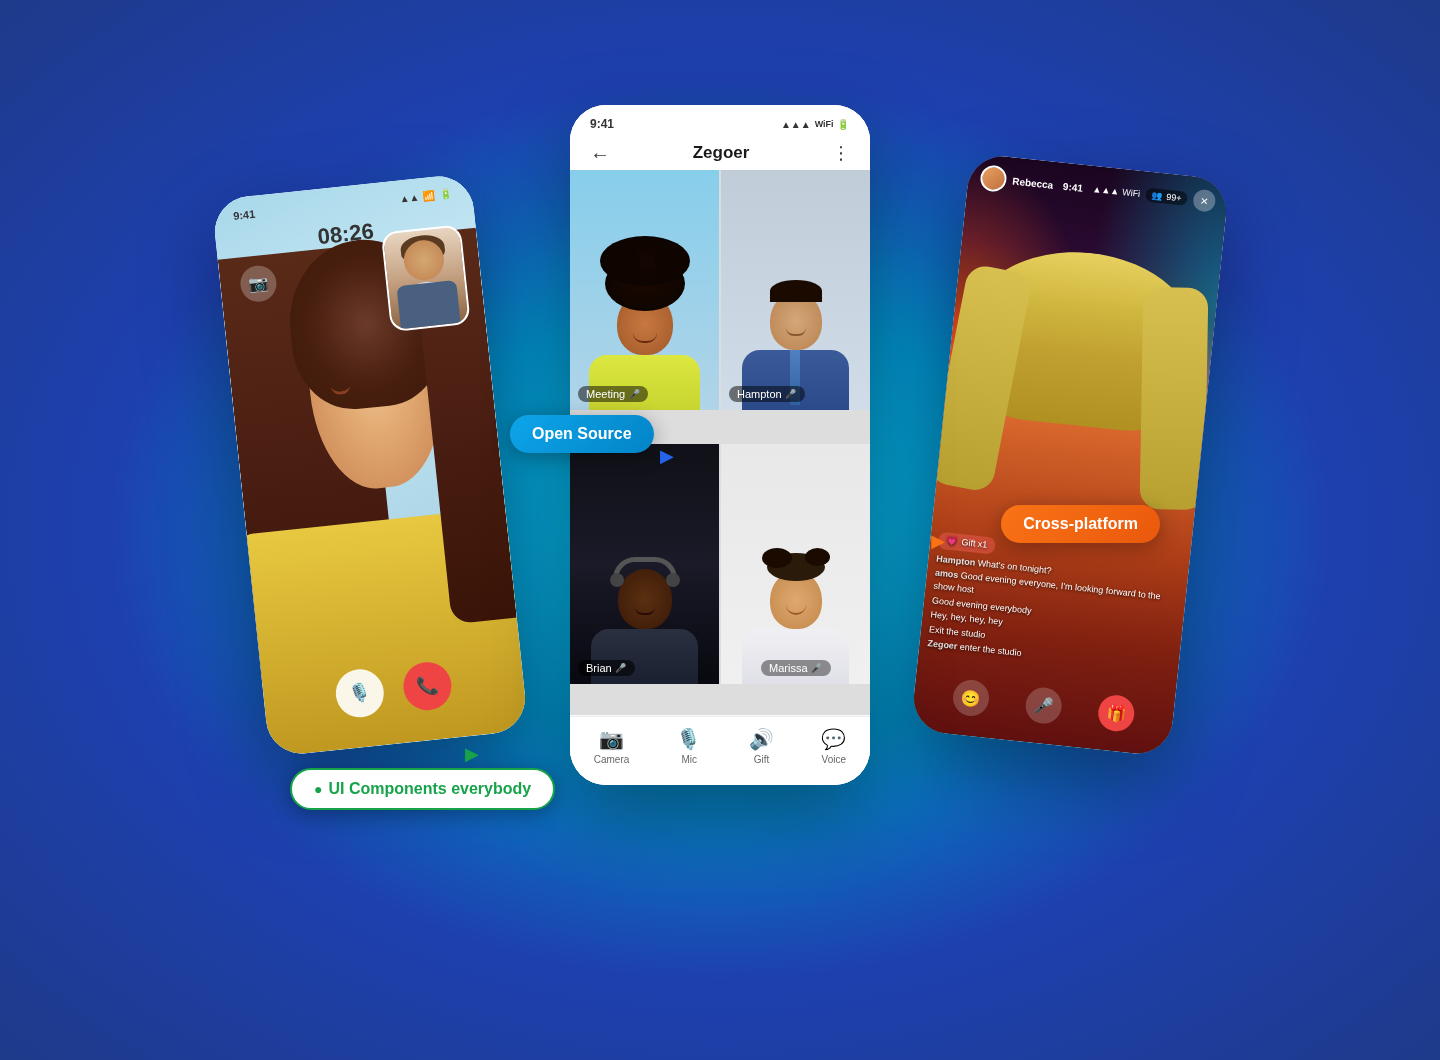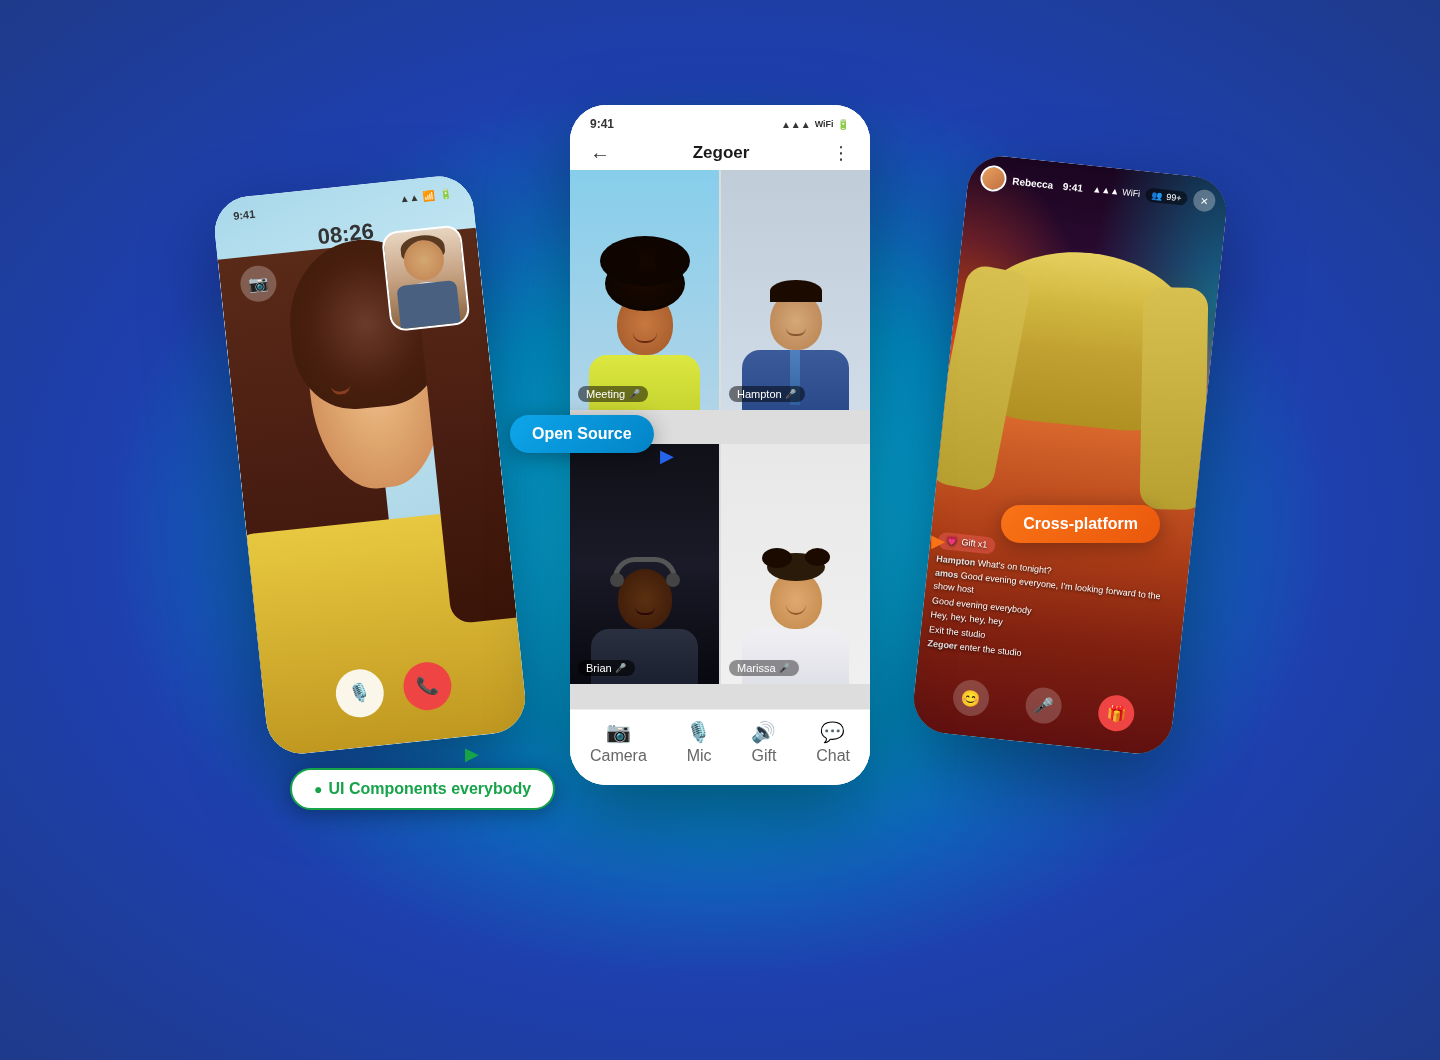--- a/index.html
+++ b/index.html
@@ -299,21 +299,21 @@
       gap: 3px;
       cursor: pointer;
     }
 
     .toolbar-icon {
       font-size: 20px;
       color: #444;
     }
 
     .toolbar-label {
-      font-size: 16px;
+      font-size: 10px;
       color: #666;
     }
 
     
     .phone-right .phone-screen {
       width: 100%;
       height: 100%;
       background: linear-gradient(160deg, #1a0a30 0%, #2a1040 30%, #0a2030 60%, #051520 100%);
       position: relative;
       overflow: hidden;
@@ -747,21 +747,21 @@
               <div style="width:58px;height:28px;background:#2a1a0a;border-radius:50%;position:relative;z-index:2;margin-bottom:-10px;">
                 <div style="position:absolute;top:-5px;left:-5px;width:30px;height:20px;background:#1a0a00;border-radius:50%;"></div>
                 <div style="position:absolute;top:-5px;right:-5px;width:25px;height:18px;background:#1a0a00;border-radius:50%;"></div>
               </div>
               <div style="width:52px;height:58px;background:radial-gradient(ellipse,#e0a870 0%,#c08848 100%);border-radius:50% 50% 45% 45%;position:relative;z-index:1;">
                 <div style="position:absolute;bottom:14px;left:50%;transform:translateX(-50%);width:20px;height:10px;border-bottom:2.5px solid #9a5828;border-radius:0 0 20px 20px;"></div>
               </div>
               <div style="width:72%;height:55px;background:linear-gradient(180deg,#f0f0f4 0%,#e0e0e8 100%);border-radius:18px 18px 0 0;"></div>
             </div>
           </div>
-          <div class="video-cell-label" style="background:rgba(0,0,0,0.4);">
+          <div class="video-cell-label" style="background:rgba(0,0,0,0.4);margin-left:32px;">
             <span>Marissa</span>
             <span style="font-size:9px;">🎤</span>
           </div>
         </div>
       </div>
 
       <div class="center-toolbar">
         <div class="toolbar-item">
           <span class="toolbar-icon">📷</span>
           <span class="toolbar-label">Camera</span>
@@ -769,21 +769,21 @@
         <div class="toolbar-item">
           <span class="toolbar-icon">🎙️</span>
           <span class="toolbar-label">Mic</span>
         </div>
         <div class="toolbar-item">
           <span class="toolbar-icon">🔊</span>
           <span class="toolbar-label">Gift</span>
         </div>
         <div class="toolbar-item">
           <span class="toolbar-icon">💬</span>
-          <span class="toolbar-label">Chat</span>
+          <span class="toolbar-label">Voice</span>
         </div>
       </div>
     </div>
   </div>
 
   <div class="phone phone-right">
     <div class="phone-screen">
       <div class="livestream-bg"></div>
 
       <div class="live-light-left"></div>

